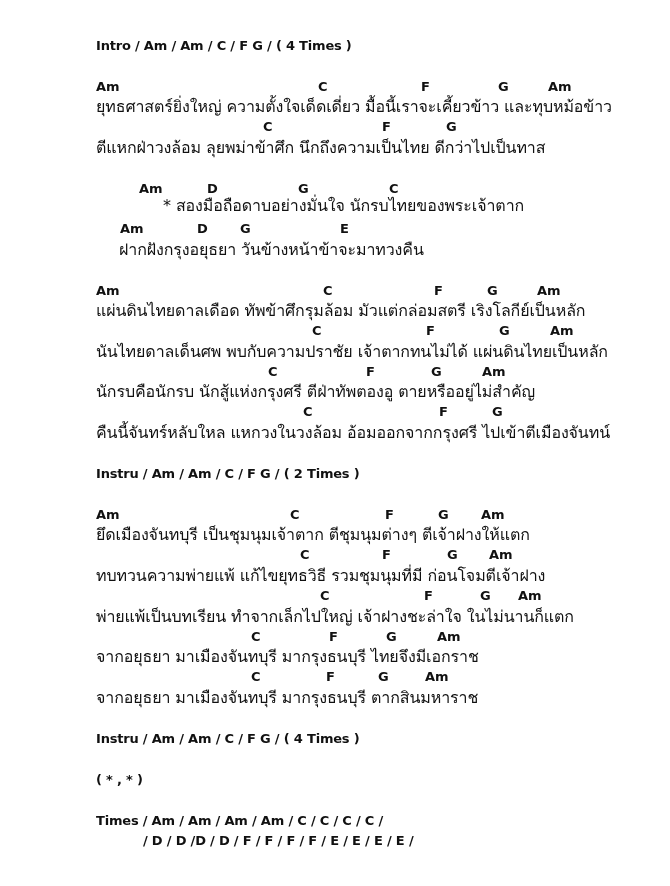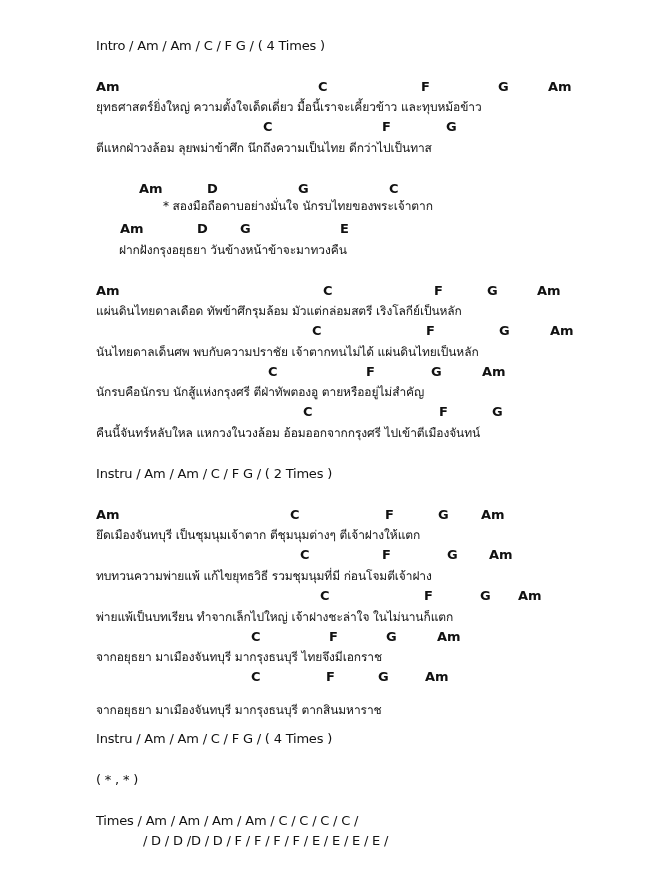--- a/index.html
+++ b/index.html
@@ -7,31 +7,31 @@
     width: 670px; height: 886px; position: relative; overflow: hidden;
     font-family: "DejaVu Sans", "Liberation Sans", sans-serif;
     color: #111111;
   }
   .line {
     position: absolute;
     white-space: nowrap;
     font-size: 13px;
     line-height: 16px;
   }
-  .header { font-weight: normal; font-size: 13px; letter-spacing: -0.2px; text-align: center; }
+  .header { font-weight: bold; font-size: 13px; letter-spacing: -0.2px; text-align: center; }
   .chord-row { position: absolute; left: 0; width: 670px; height: 16px; }
   .chord {
     position: absolute;
     font-weight: bold;
     font-size: 13px;
     line-height: 16px;
     white-space: nowrap;
   }
   .lyric {
-    font-size: 12px;
+    font-size: 16px;
     letter-spacing: -0.1px;
   }
 </style>
 </head>
 <body>
 
 <div class="line header" style="left:96px; top:38px;">Intro  / Am / Am / C / F G / ( 4 Times )</div>
 
 <div class="chord-row" style="top:79px;">
     <span class="chord" style="left: 96px;">Am</span>
@@ -122,20 +122,20 @@
     <span class="chord" style="left: 386px;">G</span>
     <span class="chord" style="left: 437px;">Am</span>
   </div>
 <div class="line lyric" style="left:96px; top:649px;">จากอยุธยา มาเมืองจันทบุรี มากรุงธนบุรี ไทยจึงมีเอกราช</div>
 <div class="chord-row" style="top:669px;">
     <span class="chord" style="left: 251px;">C</span>
     <span class="chord" style="left: 326px;">F</span>
     <span class="chord" style="left: 378px;">G</span>
     <span class="chord" style="left: 425px;">Am</span>
   </div>
-<div class="line lyric" style="left:96px; top:690px;margin-top:12px;">จากอยุธยา มาเมืองจันทบุรี มากรุงธนบุรี ตากสินมหาราช</div>
+<div class="line lyric" style="left:96px; top:690px;">จากอยุธยา มาเมืองจันทบุรี มากรุงธนบุรี ตากสินมหาราช</div>
 
 <div class="line header" style="left:96px; top:731px;">Instru  / Am / Am / C / F G / ( 4 Times )</div>
 
 <div class="line header" style="left:96px; top:772px;">( * , * )</div>
 
 <div class="line header" style="left:96px; top:813px;">Times  / Am / Am / Am / Am / C / C / C / C /</div>
 <div class="line header" style="left:143px; top:833px;">/ D / D /D / D / F / F / F / F / E / E / E / E /</div>
 
 </body></html>

